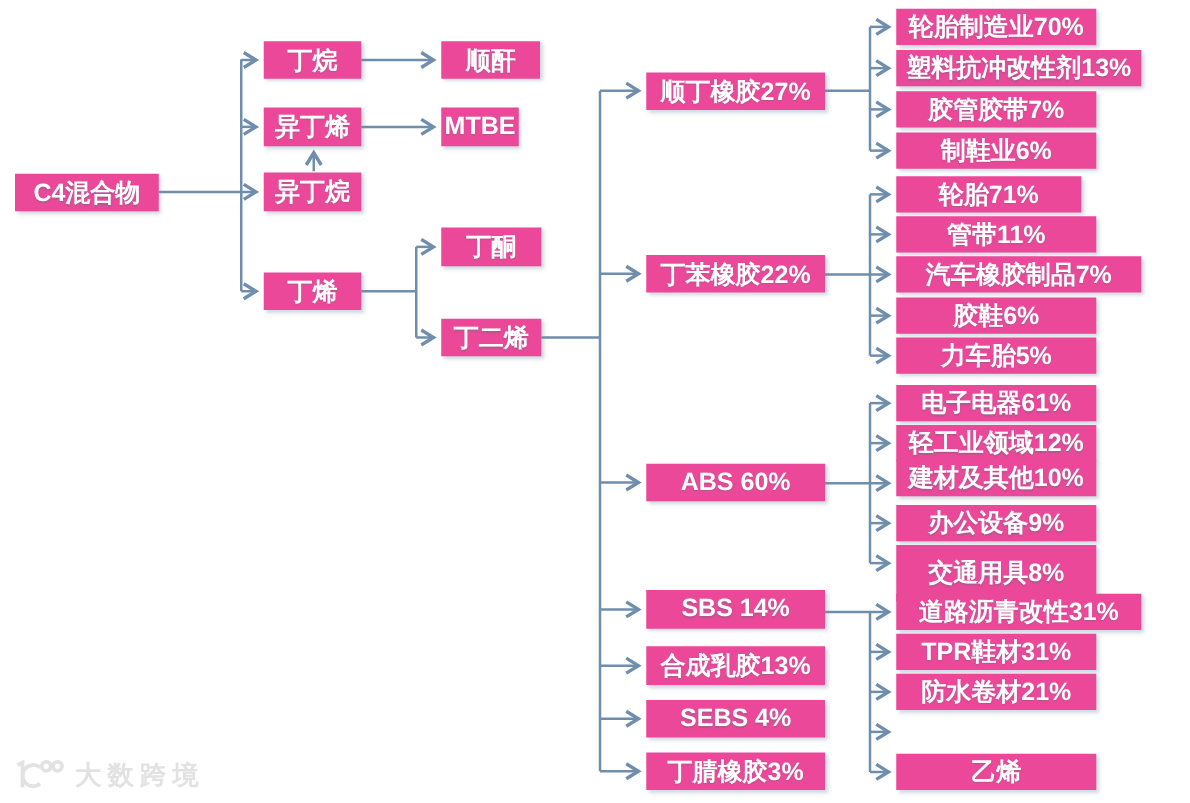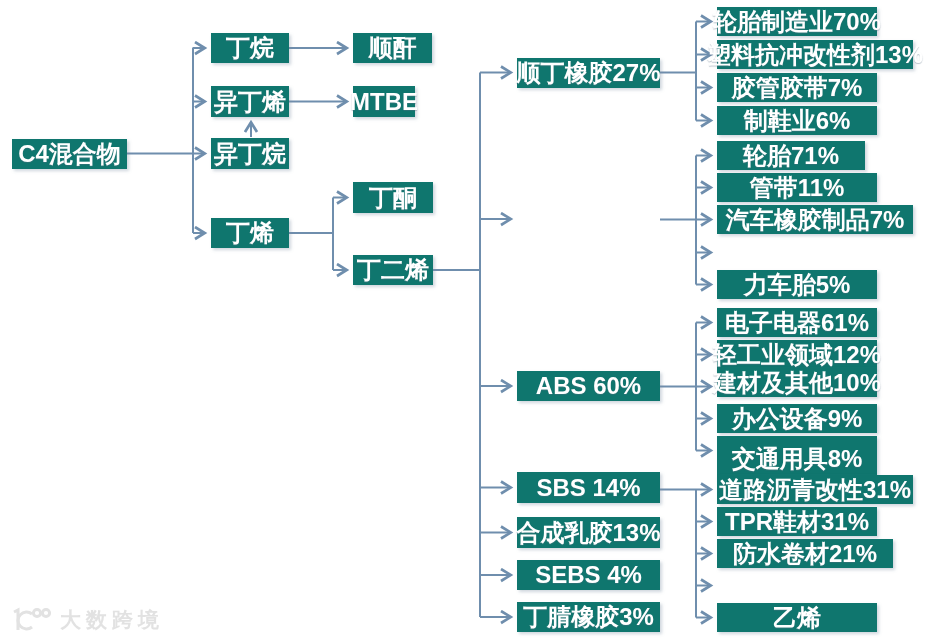--- a/index.html
+++ b/index.html
@@ -7,24 +7,24 @@
     position:relative;
     width:952px;height:642px;
     background:#ffffff;
     overflow:hidden;
     font-family:"Liberation Sans","DejaVu Sans",sans-serif;
   }
   svg.wires{position:absolute;left:0;top:0;z-index:1;}
   .node{
     position:absolute;
     z-index:2;
-    background:#0f766e;
+    background:#ec4899;
     color:#ffffff;
     font-weight:bold;
-    font-size:24px;
+    font-size:20px;
     display:flex;
     align-items:center;
     justify-content:center;
     white-space:nowrap;
     box-shadow:2px 2px 3px rgba(120,140,160,0.35);
     text-shadow:0 1px 1px rgba(90,110,130,0.4);
   }
   .watermark{
     position:absolute;
     left:10px;top:606px;
@@ -115,45 +115,47 @@
   <div class="node" style="left:211px;top:86px;width:78px;height:31px">异丁烯</div>
   <div class="node" style="left:211px;top:138px;width:78px;height:31px">异丁烷</div>
   <div class="node" style="left:211px;top:218px;width:78px;height:30px">丁烯</div>
 
   <div class="node" style="left:353px;top:33px;width:79px;height:30px">顺酐</div>
   <div class="node" style="left:353px;top:86px;width:62px;height:31px">MTBE</div>
   <div class="node" style="left:353px;top:182px;width:80px;height:31px">丁酮</div>
   <div class="node" style="left:353px;top:255px;width:80px;height:30px">丁二烯</div>
 
   <div class="node" style="left:517px;top:58px;width:143px;height:30px">顺丁橡胶27%</div>
+  <div class="node" style="left:517px;top:204px;width:143px;height:30px">丁苯橡胶22%</div>
   <div class="node" style="left:517px;top:371px;width:143px;height:30px">ABS 60%</div>
   <div class="node" style="left:517px;top:472px;width:143px;height:31px">SBS 14%</div>
   <div class="node" style="left:517px;top:517px;width:143px;height:31px">合成乳胶13%</div>
   <div class="node" style="left:517px;top:560px;width:143px;height:30px">SEBS 4%</div>
   <div class="node" style="left:517px;top:602px;width:143px;height:30px">丁腈橡胶3%</div>
 
   <div class="node" style="left:717px;top:7px;width:160px;height:29px">轮胎制造业70%</div>
   <div class="node" style="left:717px;top:40px;width:196px;height:29px">塑料抗冲改性剂13%</div>
   <div class="node" style="left:717px;top:73px;width:160px;height:29px">胶管胶带7%</div>
   <div class="node" style="left:717px;top:106px;width:160px;height:29px">制鞋业6%</div>
 
   <div class="node" style="left:717px;top:141px;width:148px;height:29px">轮胎71%</div>
   <div class="node" style="left:717px;top:173px;width:160px;height:29px">管带11%</div>
   <div class="node" style="left:717px;top:205px;width:196px;height:29px">汽车橡胶制品7%</div>
+  <div class="node" style="left:717px;top:238px;width:160px;height:29px">胶鞋6%</div>
   <div class="node" style="left:717px;top:270px;width:160px;height:29px">力车胎5%</div>
 
   <div class="node" style="left:717px;top:308px;width:160px;height:29px">电子电器61%</div>
   <div class="node" style="left:717px;top:340px;width:160px;height:29px">轻工业领域12%</div>
   <div class="node" style="left:717px;top:368px;width:160px;height:29px">建材及其他10%</div>
   <div class="node" style="left:717px;top:404px;width:160px;height:29px">办公设备9%</div>
   <div class="node" style="left:717px;top:436px;width:160px;height:45px">交通用具8%</div>
 
   <div class="node" style="left:717px;top:475px;width:196px;height:29px">道路沥青改性31%</div>
   <div class="node" style="left:717px;top:507px;width:160px;height:29px">TPR鞋材31%</div>
-  <div class="node" style="left:717px;top:539px;width:176px;height:29px">防水卷材21%</div>
+  <div class="node" style="left:717px;top:539px;width:160px;height:29px">防水卷材21%</div>
   <div class="node" style="left:717px;top:603px;width:160px;height:29px">乙烯</div>
 
   <div class="watermark">
     <svg width="42" height="28" viewBox="0 0 42 28">
       <g stroke="#e2e2e2" stroke-width="3" fill="none">
         <path d="M4,6 L8,4 L8,24"></path>
         <path d="M22,8 A8.5,8.5 0 1 0 22,21"></path>
         <circle cx="27" cy="7" r="3.6"></circle>
         <circle cx="36" cy="7" r="3.6"></circle>
       </g>

